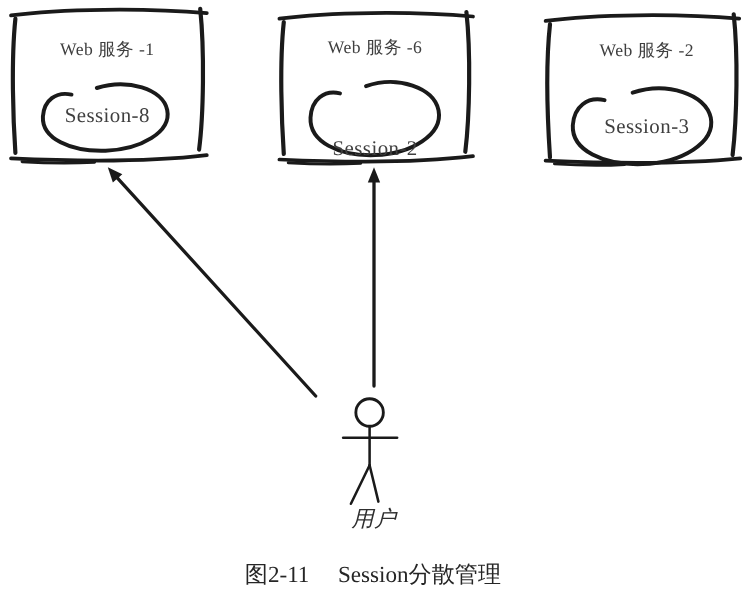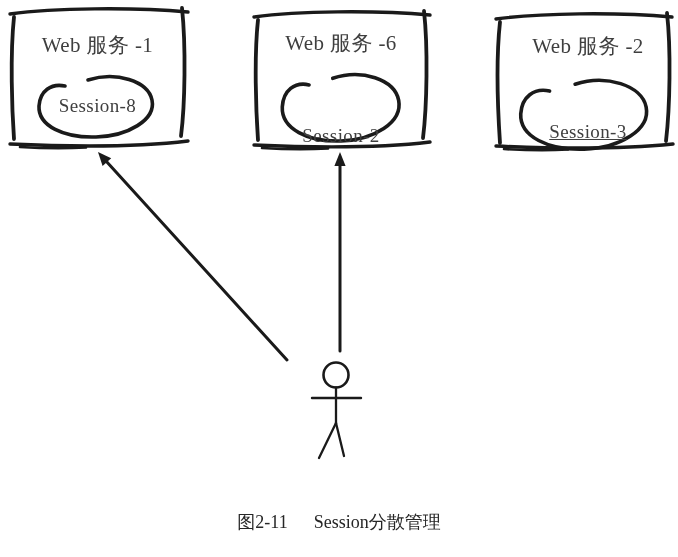--- a/index.html
+++ b/index.html
@@ -30,35 +30,35 @@
     stroke-linejoin: round;
   }
   .head-fill { fill: var(--stroke); stroke: none; }
   .label {
     position: absolute;
     color: var(--diagram-text);
     text-align: center;
     letter-spacing: 0.4px;
     white-space: nowrap;
   }
-  .server-title { font-size: 21px; line-height: 25px; }
+  .server-title { font-size: 16px; line-height: 25px; }
   .session-label { font-size: 19px; line-height: 22px; }
   .shift-right { transform: translateX(5px); }
   .user-label {
     font-size: 20px;
     line-height: 24px;
     font-style: italic;
     color: #2e2e2e;
   }
   .caption {
     position: absolute;
     left: 0; top: 508px;
     width: 678px;
     text-align: center;
-    font-size: 18px;
+    font-size: 21px;
     line-height: 28px;
     color: var(--caption-text);
   }
   .caption .fig-number { margin-right: 26px; }
 </style>
 </head>
 <body>
 
 <div class="stage">
 
@@ -111,20 +111,21 @@
     </g>
   </svg>
 
   <div class="label server-title" style="left:12px; top:33px; width:171px;">Web 服务 -1</div>
   <div class="label session-label" style="left:12px; top:95px; width:171px;">Session-8</div>
 
   <div class="label server-title" style="left:256px; top:31px; width:170px;">Web 服务 -6</div>
   <div class="label session-label" style="left:256px; top:97px; width:170px;margin-top:28px;">Session-2</div>
 
   <div class="label server-title shift-right" style="left:498px; top:34px; width:170px;">Web 服务 -2</div>
-  <div class="label session-label shift-right" style="left:498px; top:121px; width:170px;text-decoration:underline;">Session-3</div>
+  <div class="label session-label shift-right" style="left:498px; top:105px; width:170px;">Session-3</div>
 
+  <div class="label user-label" style="left:300px; top:460px; width:80px;">用户</div>
 
   <div class="caption">
     <span class="fig-number">图2-11</span><span>Session分散管理</span>
   </div>
 
 </div>
 
 </body></html>

